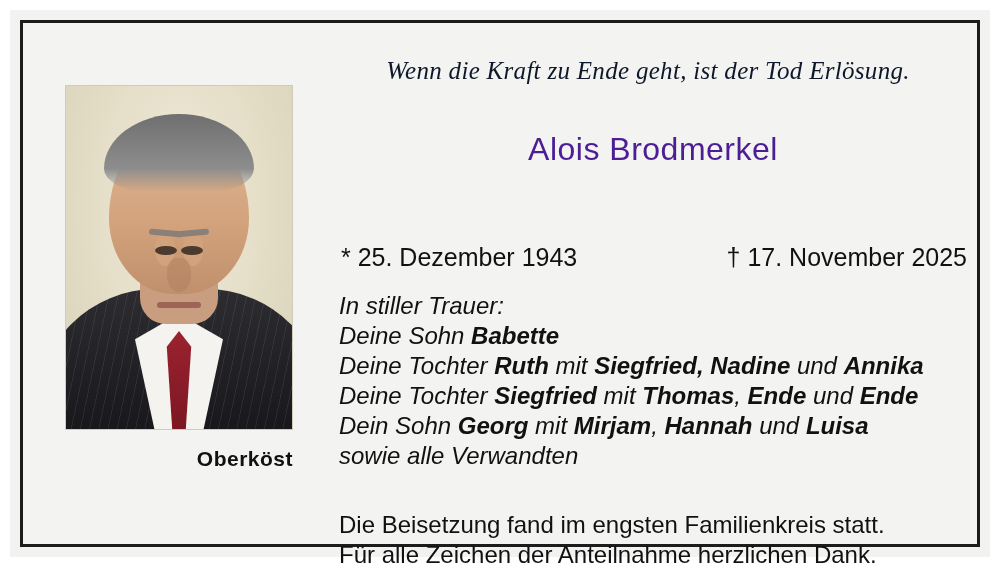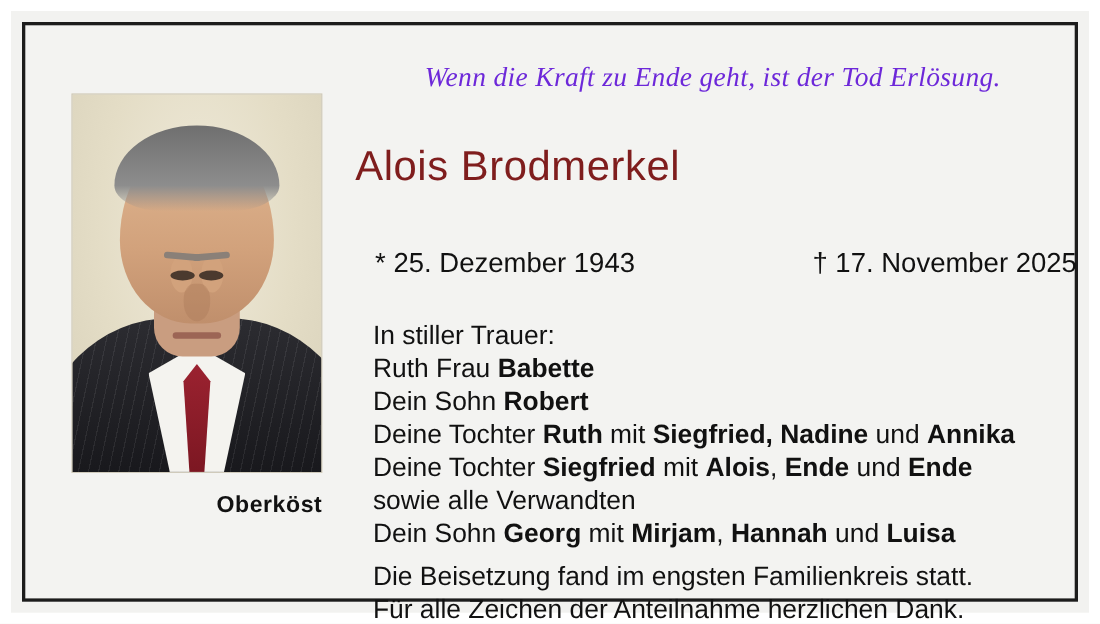--- a/index.html
+++ b/index.html
@@ -184,59 +184,59 @@
   
   .motto {
     position: absolute;
     left: 300px;
     top: 34px;
     width: 650px;
     text-align: center;
     font-family: "Liberation Serif", serif;
     font-style: italic;
     font-size: 25px;
-    color: #6d28d9;
+    color: #0f172a;
     letter-spacing: 0.3px;
     white-space: nowrap;
   }
   .name {
     position: absolute;
     left: 300px;
     top: 108px;
     width: 660px;
-    text-align: left;
-    font-family: "Liberation Sans", sans-serif;
-    font-size: 38px;
-    color: #7f1d1d;
+    text-align: center;
+    font-family: "Liberation Sans", sans-serif;
+    font-size: 32px;
+    color: #4c1d95;
     letter-spacing: 0.5px;
   }
   .dates {
     position: absolute;
     left: 316px;
-    top: 202px;
+    top: 220px;
     width: 640px;
     display: flex;
     justify-content: space-between;
     font-family: "Liberation Sans", sans-serif;
     font-size: 25px;
     color: #111111;
   }
   .dates .birth { padding-left: 2px; }
-  .dates .death { }
+  .dates .death { padding-right: 12px; }
   .family {
     position: absolute;
     left: 316px;
     top: 268px;
     width: 660px;
     font-family: "Liberation Sans", sans-serif;
     font-size: 24px;
     line-height: 30px;
     color: #111111;
   }
-  .family .line { white-space: nowrap; }
+  .family .line { white-space: nowrap; font-style: italic; }
   .family b { font-weight: bold; }
   .closing {
     position: absolute;
     left: 316px;
     top: 487px;
     width: 660px;
     font-family: "Liberation Sans", sans-serif;
     font-size: 24px;
     line-height: 30px;
     color: #111111;
@@ -279,26 +279,25 @@
     <div class="name">Alois Brodmerkel</div>
 
     <div class="dates">
       <span class="birth">* 25. Dezember 1943</span>
       <span class="death">† 17. November 2025</span>
     </div>
 
     <div class="family">
       <div class="line">In stiller Trauer:</div>
       <div id="family-lines">
-          <div class="line"><span>Ruth Frau </span><b>Babette</b></div>
-          <div class="line"><span>Dein Sohn </span><b>Robert</b></div>
+          <div class="line"><span>Deine Sohn </span><b>Babette</b></div>
           <div class="line"><span>Deine Tochter </span><b>Ruth</b><span> mit </span><b>Siegfried, Nadine</b><span> und </span><b>Annika</b></div>
-          <div class="line"><span>Deine Tochter </span><b>Siegfried</b><span> mit </span><b>Alois</b><span>, </span><b>Ende</b><span> und </span><b>Ende</b></div>
+          <div class="line"><span>Deine Tochter </span><b>Siegfried</b><span> mit </span><b>Thomas</b><span>, </span><b>Ende</b><span> und </span><b>Ende</b></div>
+          <div class="line"><span>Dein Sohn </span><b>Georg</b><span> mit </span><b>Mirjam</b><span>, </span><b>Hannah</b><span> und </span><b>Luisa</b></div>
           <div class="line"><span>sowie alle Verwandten</span></div>
-          <div class="line"><span>Dein Sohn </span><b>Georg</b><span> mit </span><b>Mirjam</b><span>, </span><b>Hannah</b><span> und </span><b>Luisa</b></div>
         </div>
     </div>
 
     <div class="closing">
       <div class="line">Die Beisetzung fand im engsten Familienkreis statt.</div>
       <div class="line">Für alle Zeichen der Anteilnahme herzlichen Dank.</div>
     </div>
 
   </div>
 </div>

